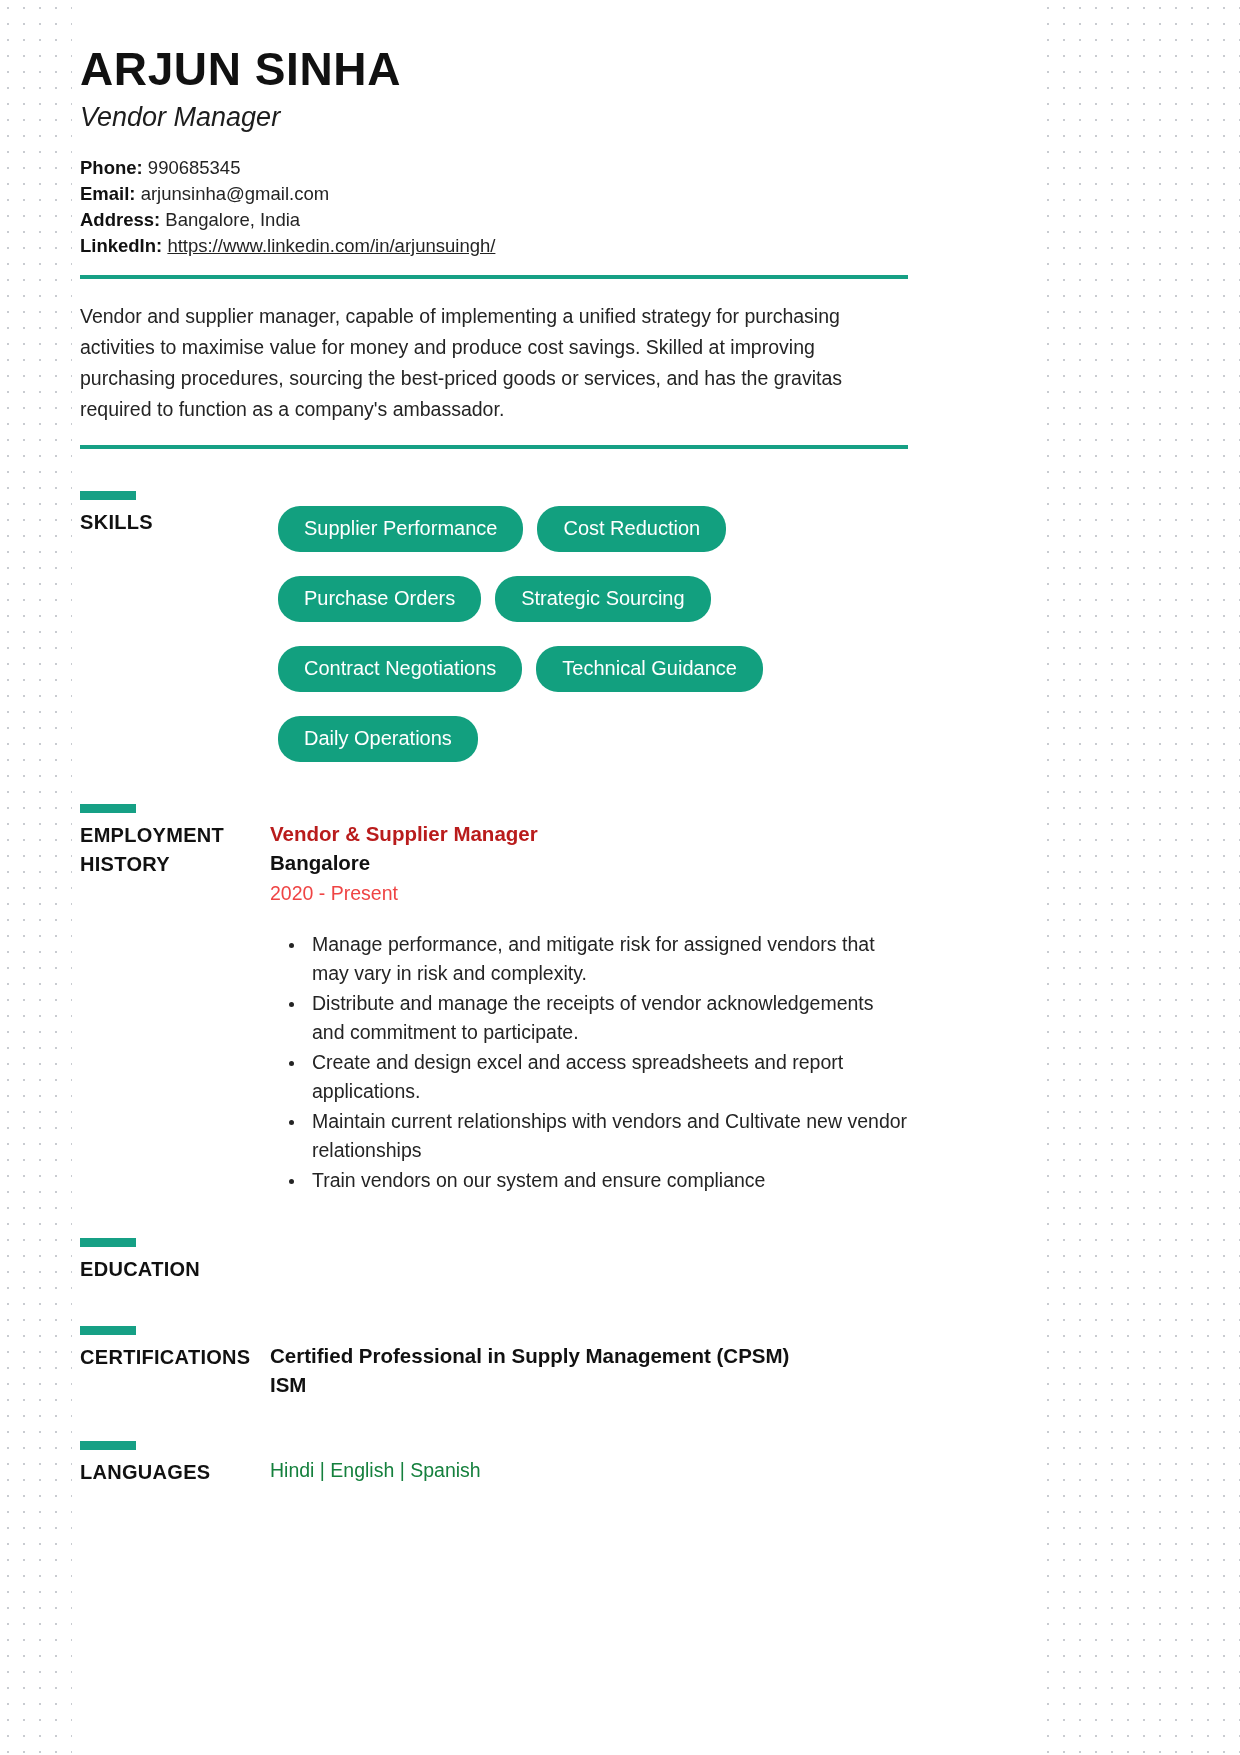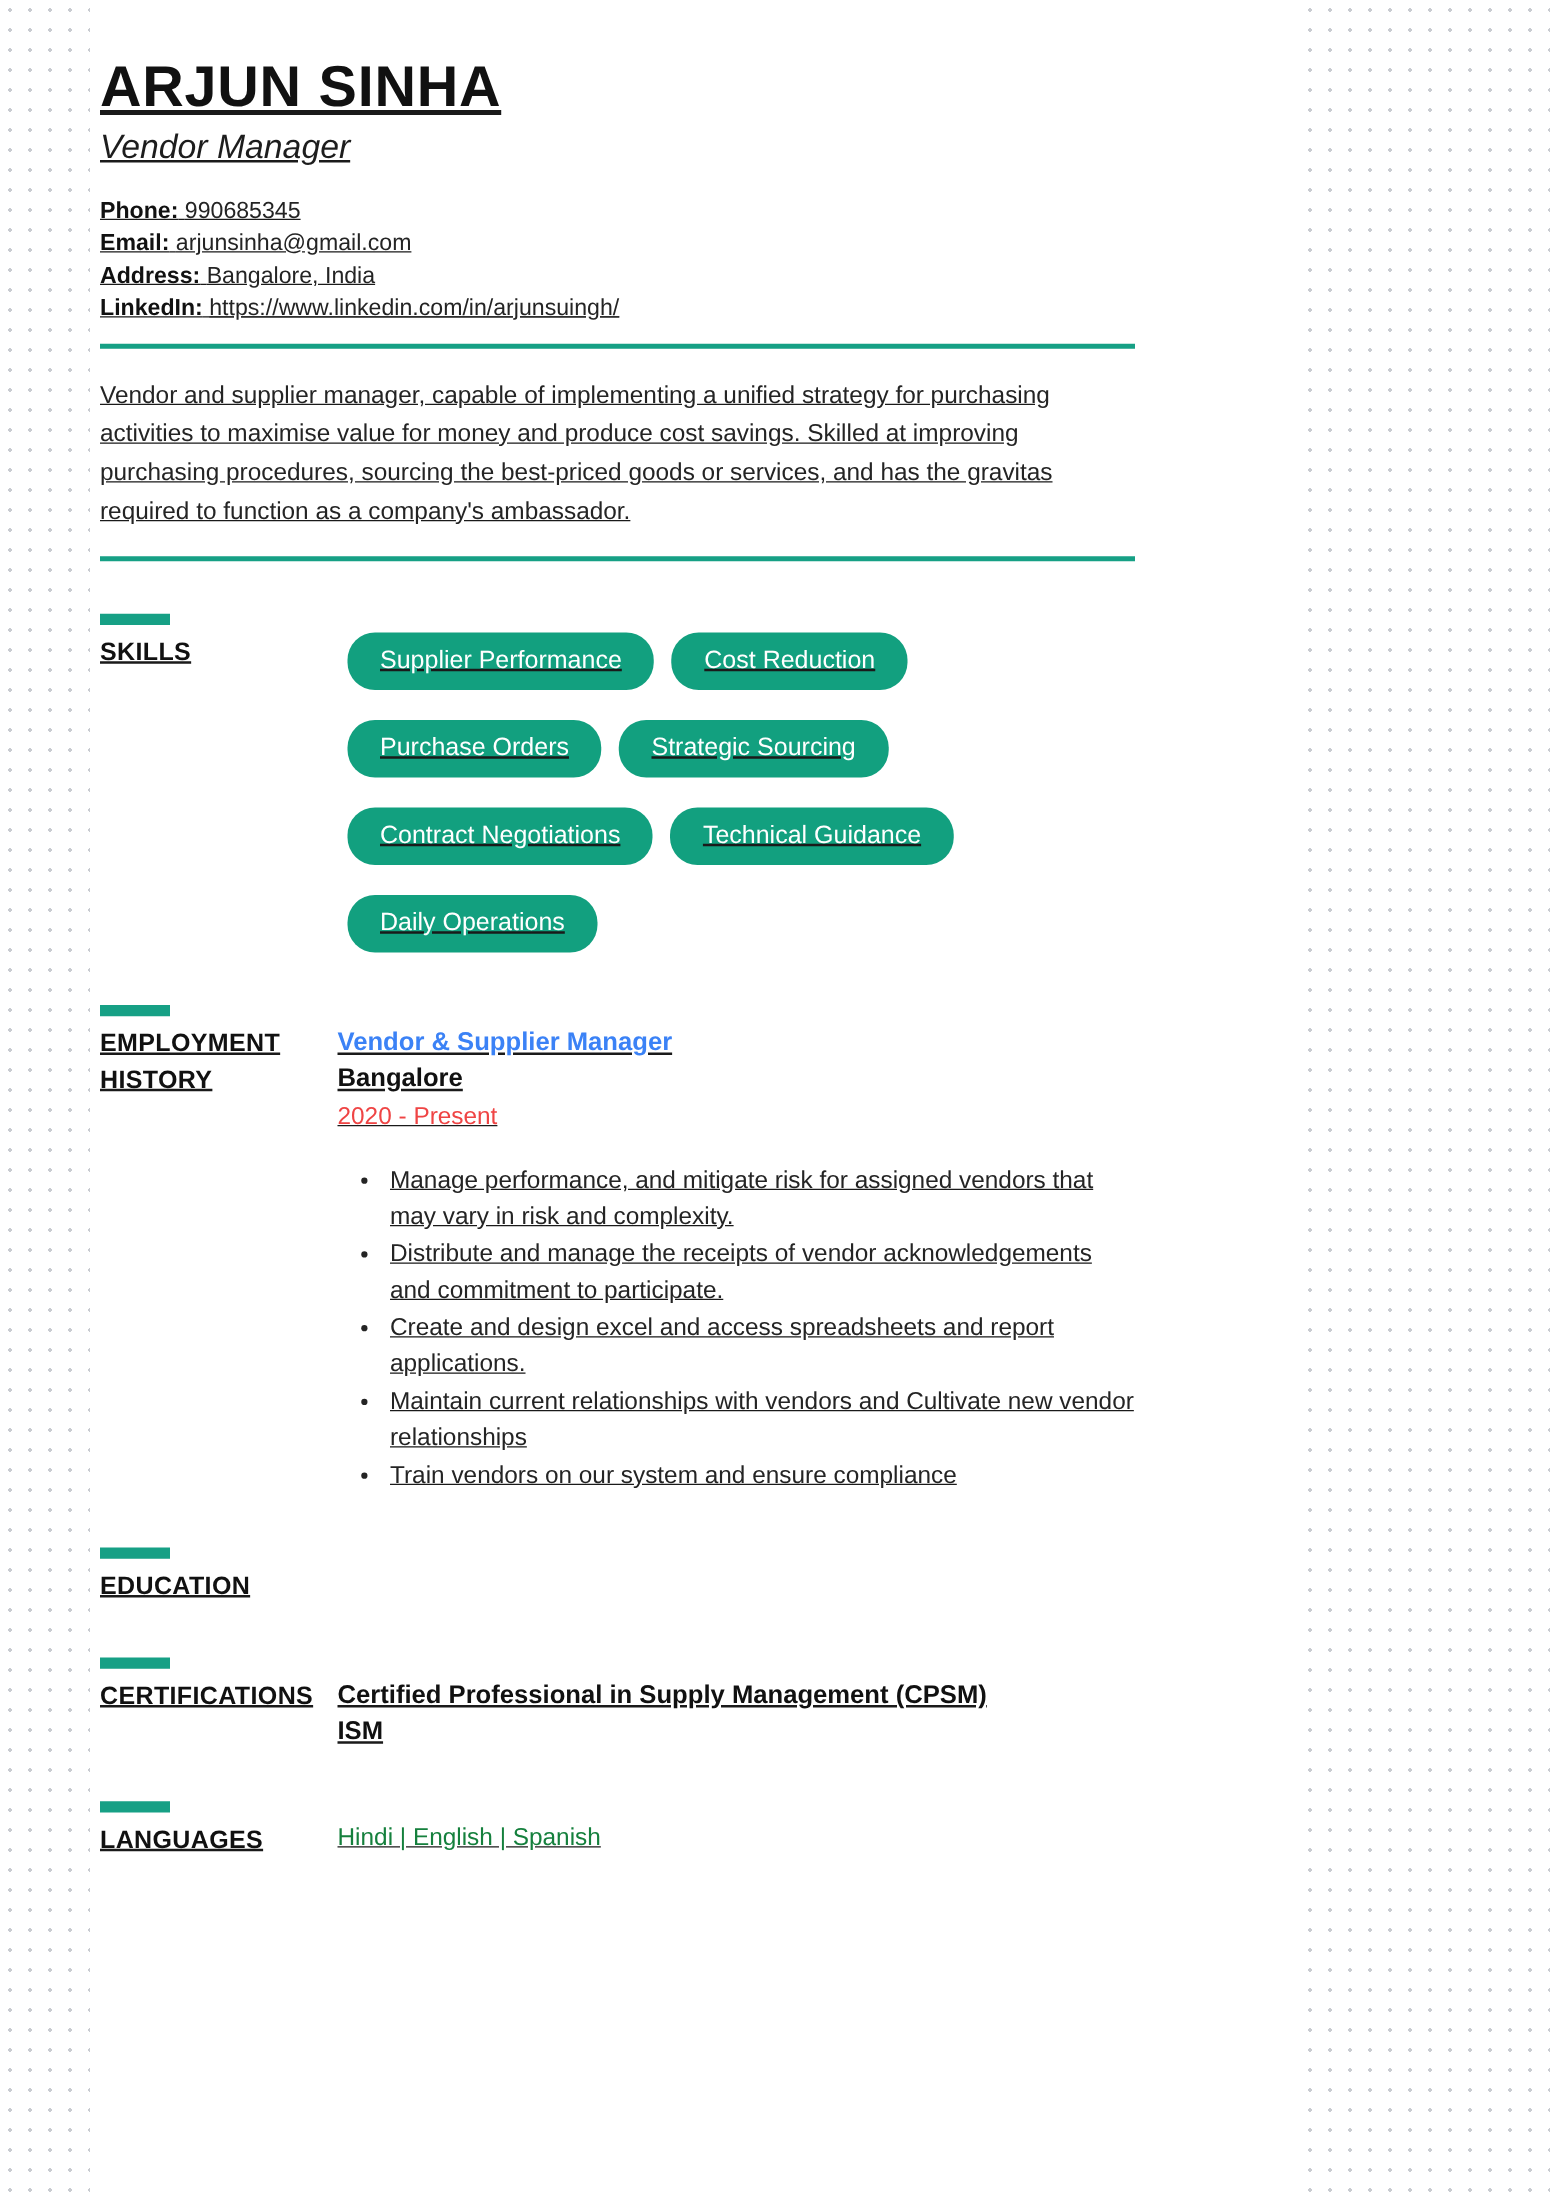--- a/index.html
+++ b/index.html
@@ -29,21 +29,20 @@
   }
   .dots-left  { left: 0;   width: 72px; }
   .dots-right { right: 0;  width: 200px; }
 
   .page {
     position: relative;
     z-index: 2;
     padding: 44px 80px 0 80px;
     box-sizing: border-box;
     width: 988px;
-    text-decoration: underline;
   }
 
   
   .name {
     font-size: 46px;
     font-weight: 800;
     letter-spacing: 0.6px;
     margin: 0 0 6px 0;
     color: #111111;
     line-height: 1.1;
@@ -130,21 +129,21 @@
     padding: 10px 26px 12px 26px;
     font-size: 20px;
     line-height: 24px;
     white-space: nowrap;
   }
 
   
   .entry-title {
     font-size: 20.5px;
     font-weight: 800;
-    color: #3b82f6;
+    color: #b91c1c;
     line-height: 29px;
   }
   .entry-sub {
     font-size: 20.5px;
     font-weight: 800;
     color: #111111;
     line-height: 29px;
   }
   .entry-date {
     font-size: 19.5px;

